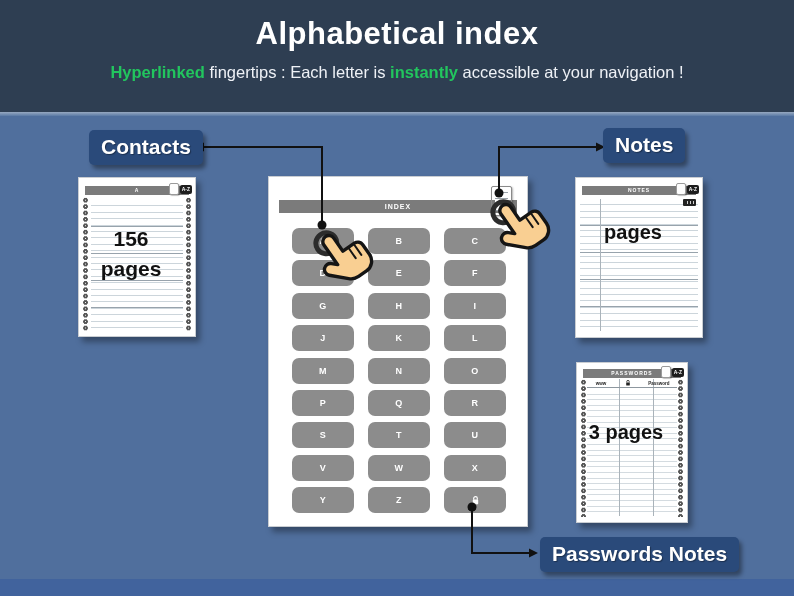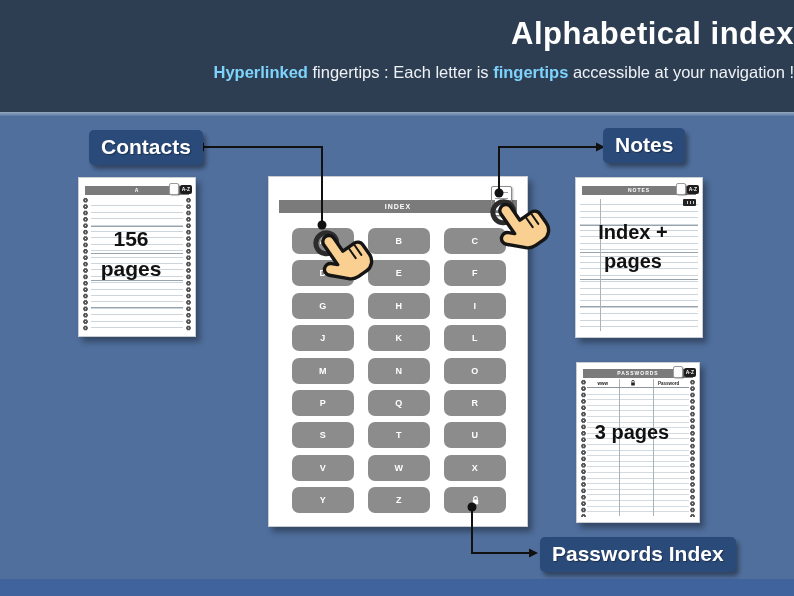--- a/index.html
+++ b/index.html
@@ -1,23 +1,23 @@
 <!DOCTYPE html>
 <html><head>
 <meta charset="utf-8">
 <style>
   * { box-sizing: border-box; margin: 0; padding: 0; }
   html,body { width: 794px; height: 596px; overflow: hidden; }
   body { font-family: "Liberation Sans", sans-serif; background:#506f9d; }
 
   
-  .banner { width:794px; height:112px; background:#2e3e52; text-align:right; }
+  .banner { width:794px; height:112px; background:#2e3e52; text-align:center; }
   .banner-title { padding-top:16px; font-size:31px; font-weight:bold; color:#ffffff; letter-spacing:.5px; }
   .banner-sub { margin-top:11px; font-size:16.5px; color:#eef1f6; }
-  .banner-sub b { font-weight:bold; color:#7dd3fc; }
+  .banner-sub b { font-weight:bold; color:#22c55e; }
   .divider { height:4px; background:linear-gradient(#97a8c0,#5b7aa5); }
 
   
   .stage { position:relative; width:794px; height:480px; background:#506f9d; }
   .bottom-strip { position:absolute; left:0; right:0; bottom:0; height:17px; background:#41639d; }
 
   
   .callout { position:absolute; z-index:60; background:#2a4a7a; color:#fff; font-weight:bold;
              font-size:21px; line-height:1; padding:6px 12px 8px; border-radius:5px;
              box-shadow:3px 4px 4px rgba(0,0,0,.38); text-shadow:1px 1px 1px rgba(0,0,0,.35); }
@@ -65,21 +65,21 @@
   #notes-page { left:575px; top:61px; width:128px; height:161px; }
   #notes-page .ruled-area { position:absolute; left:4px; right:4px; top:21px; bottom:6px; }
   .margin-line { position:absolute; left:24px; top:21px; bottom:6px; width:1px; background:#aab3ba; }
   .mini-badge { position:absolute; top:21px; right:6px; width:13px; height:7px; background:#222;
                 border-radius:1px; z-index:4;
                 background-image:linear-gradient(#222,#222), repeating-linear-gradient(to right,#222 0 2px,#cfcfcf 2px 3px);
                 background-size:0 0, 9px 3px; background-position:0 0, 2px 2px; background-repeat:no-repeat; }
   #notes-page .caption { top:40px; font-size:20px; line-height:29px; }
 
   
-  #passwords-page { left:576px; top:246px; width:124px; height:161px; }
+  #passwords-page { left:576px; top:246px; width:112px; height:161px; }
   #passwords-page .bar { top:6px; }
   #passwords-page .chain { top:16px; }
   #passwords-page .ruled-area { position:absolute; left:10px; right:10px; top:26px; bottom:6px;
     background-image:repeating-linear-gradient(to bottom, rgba(0,0,0,0) 0 4.6px, #d4dbe0 4.6px 5.6px); }
   .pw-head { position:absolute; left:10px; right:10px; top:16px; height:9px; display:flex;
              align-items:center; font-size:4.5px; font-weight:bold; color:#222;
              border-bottom:1px solid #8d979f; z-index:3; }
   .pw-head .c1 { width:31%; text-align:center; }
   .pw-head .c2 { width:29%; text-align:center; }
   .pw-head .c3 { width:40%; text-align:center; }
@@ -101,21 +101,21 @@
         <circle cx="25" cy="14" r="10.5" fill="none" stroke="#2c2c2c" stroke-width="5"></circle>
         <path d="M28 8 C24.7 8 22 10.7 22 14 L22 38 L17.5 33.5 C15.2 31.2 11.4 31.2 9.1 33.5 C6.8 35.8 6.8 39.6 9.1 41.9 L23 55.8 C25.5 58.3 28.9 59.7 32.4 59.7 L42 59.7 C48.6 59.7 54 54.3 54 47.7 L54 36 C54 32.7 51.3 30 48 30 L34 30 L34 14 C34 10.7 31.3 8 28 8 Z" fill="#f9cf92" stroke="#151515" stroke-width="3.4" stroke-linejoin="round"></path>
         <path d="M40.5 30 L40.5 43 M47 30 L47 43.5" stroke="#151515" stroke-width="2" fill="none" stroke-linecap="round"></path>
       </g>
     </symbol>
   </defs>
 </svg>
 
 <div class="banner">
   <div class="banner-title">Alphabetical index</div>
-  <div class="banner-sub"><b>Hyperlinked</b><span> fingertips : Each letter is </span><b>fingertips</b><span> accessible at your navigation !</span></div>
+  <div class="banner-sub"><b>Hyperlinked</b><span> fingertips : Each letter is </span><b>instantly</b><span> accessible at your navigation !</span></div>
 </div>
 <div class="divider"></div>
 
 <div class="stage">
   <div class="bottom-strip"></div>
 
   <svg id="connector-overlay" width="794" height="480" viewBox="0 0 794 480">
 
     <polyline points="204,31 322,31 322,105" fill="none" stroke="#111" stroke-width="2"></polyline>
     <polygon points="195,31 204,26.5 204,35.5" fill="#111"></polygon>
@@ -125,21 +125,21 @@
     <polygon points="605,31 596,26.5 596,35.5" fill="#111"></polygon>
     <circle cx="499" cy="77" r="4.5" fill="#111"></circle>
 
     <polyline points="472,394 472,437 529,437" fill="none" stroke="#111" stroke-width="2"></polyline>
     <circle cx="472" cy="391" r="4.5" fill="#111"></circle>
     <polygon points="538,437 529,432.5 529,441.5" fill="#111"></polygon>
   </svg>
 
   <div class="callout" id="callout-contacts">Contacts</div>
   <div class="callout" id="callout-notes">Notes</div>
-  <div class="callout" id="callout-passwords">Passwords Index</div>
+  <div class="callout" id="callout-passwords">Passwords Notes</div>
 
   <div class="page" id="contacts-page">
     <div class="bar">A</div>
     <div class="curl"></div>
     <div class="az-badge">A-Z</div>
     <div class="chain chain-l"></div>
     <div class="chain chain-r"></div>
     <div class="ruled-area ruled"></div>
     <div class="caption">
       <div>156</div>
@@ -187,21 +187,20 @@
   </div>
 
   <div class="page" id="notes-page">
     <div class="bar">NOTES</div>
     <div class="curl"></div>
     <div class="az-badge">A-Z</div>
     <div class="mini-badge"></div>
     <div class="ruled-area ruled"></div>
     <div class="margin-line"></div>
     <div class="caption">
-      <div>Index +</div>
       <div>pages</div>
     </div>
   </div>
 
   <div class="page" id="passwords-page">
     <div class="bar">PASSWORDS</div>
     <div class="curl" style="top:3px"></div>
     <div class="az-badge" style="top:5px">A-Z</div>
     <div class="chain chain-l"></div>
     <div class="chain chain-r"></div>

